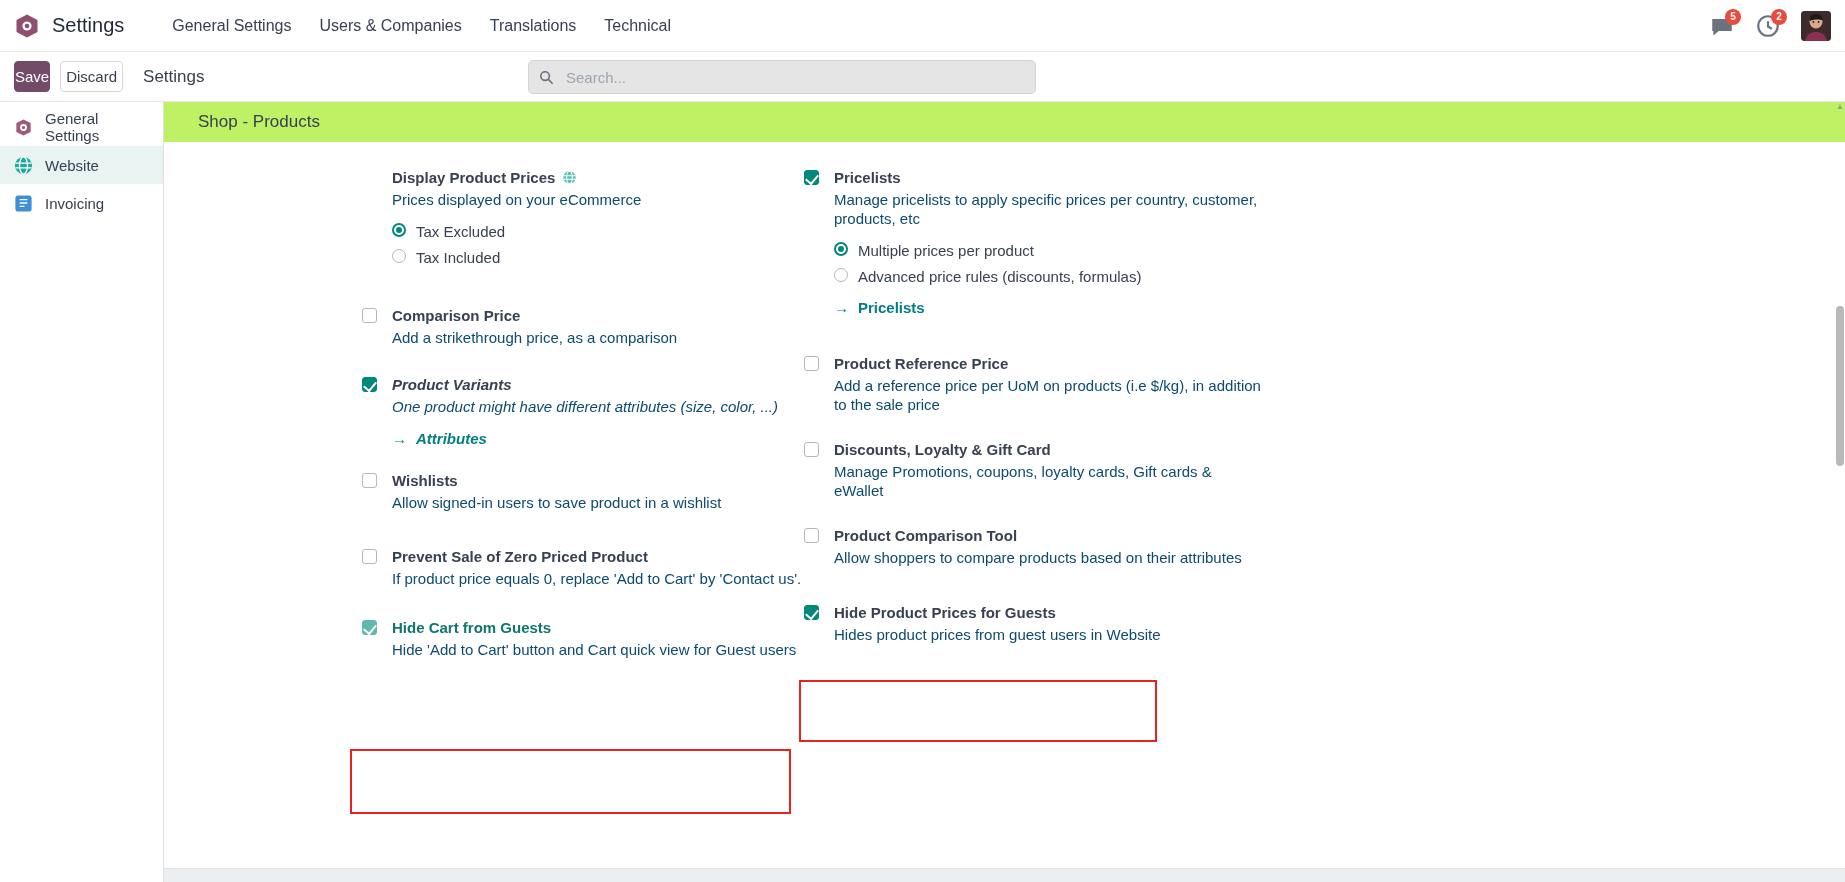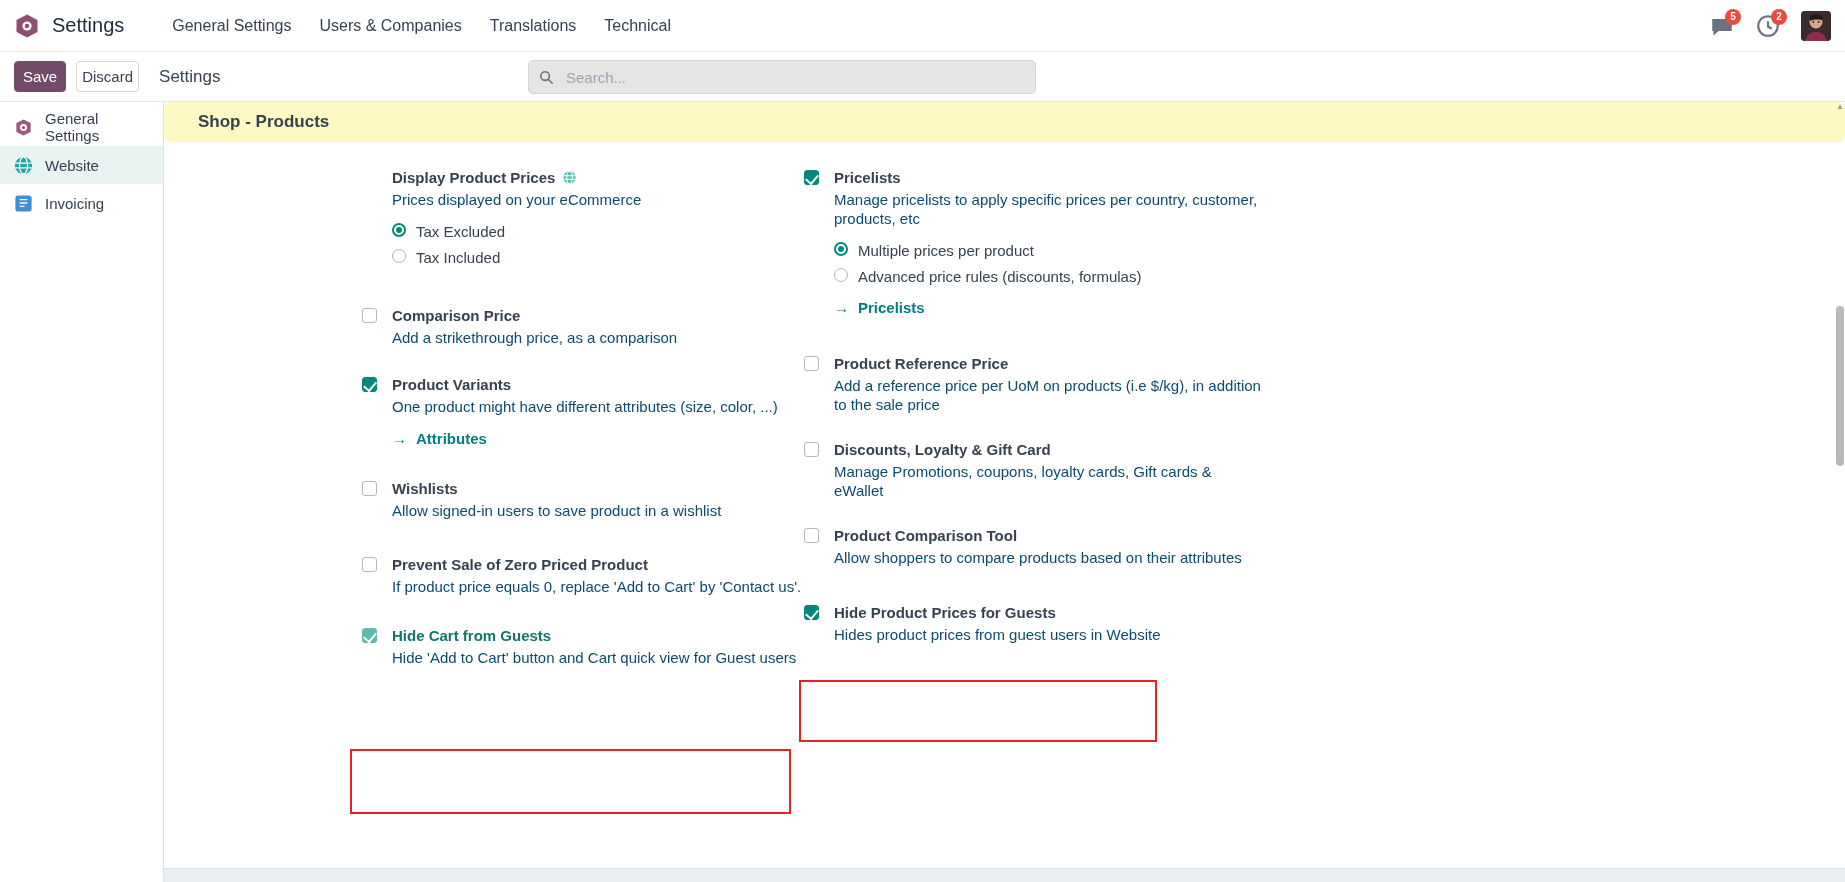--- a/index.html
+++ b/index.html
@@ -82,21 +82,21 @@
     align-items: center;
     padding: 0 14px;
     border-bottom: 1px solid #e7e7e7;
     position: relative;
   }
   .btn-save {
     background: #714b67;
     color: #fff;
     border: 1px solid #714b67;
     border-radius: 4px;
-    padding: 6px 8px;
+    padding: 6px 0;
     font-size: 15px;
     cursor: pointer;
   }
   .btn-discard {
     background: #fff;
     color: #374151;
     border: 1px solid #d7d7d7;
     border-radius: 4px;
     padding: 6px 5px;
     font-size: 15px;
@@ -168,29 +168,28 @@
   }
 
   
   .main {
     flex: 1 1 auto;
     position: relative;
     overflow: hidden;
     background: #fff;
   }
   .section-head {
-    background: #fef9c3;
+    background: #bef264;
     height: 40px;
     display: flex;
     align-items: center;
     padding-left: 34px;
     font-size: 17px;
-    font-weight: bold;
-    color: #374151;
-    border-radius: 7px;
+    font-weight: normal;
+    color: #374151;
   }
   .grid {
     display: flex;
     padding: 26px 0 0 0;
   }
   .col {
     width: 442px;
   }
   .col.left { margin-left: 198px; }
   .col.right { margin-left: 0px; width: 460px; }
@@ -457,21 +456,21 @@
         </div>
 
         <div class="setting" style="margin-bottom:28px;">
           <div class="cbwrap"><span class="cb"></span></div>
           <div class="txt">
             <div class="s-title">Comparison Price</div>
             <div class="s-desc">Add a strikethrough price, as a comparison</div>
           </div>
         </div>
 
-        <div class="setting" style="margin-bottom:32px;">
+        <div class="setting" style="margin-bottom:24px;font-style:italic;">
           <div class="cbwrap"><span class="cb checked"></span></div>
           <div class="txt">
             <div class="s-title">Product Variants</div>
             <div class="s-desc">One product might have different attributes (size, color, ...)</div>
             <div class="link-row">
               <span class="arrow">→</span>
               <span>Attributes</span>
             </div>
           </div>
         </div>

